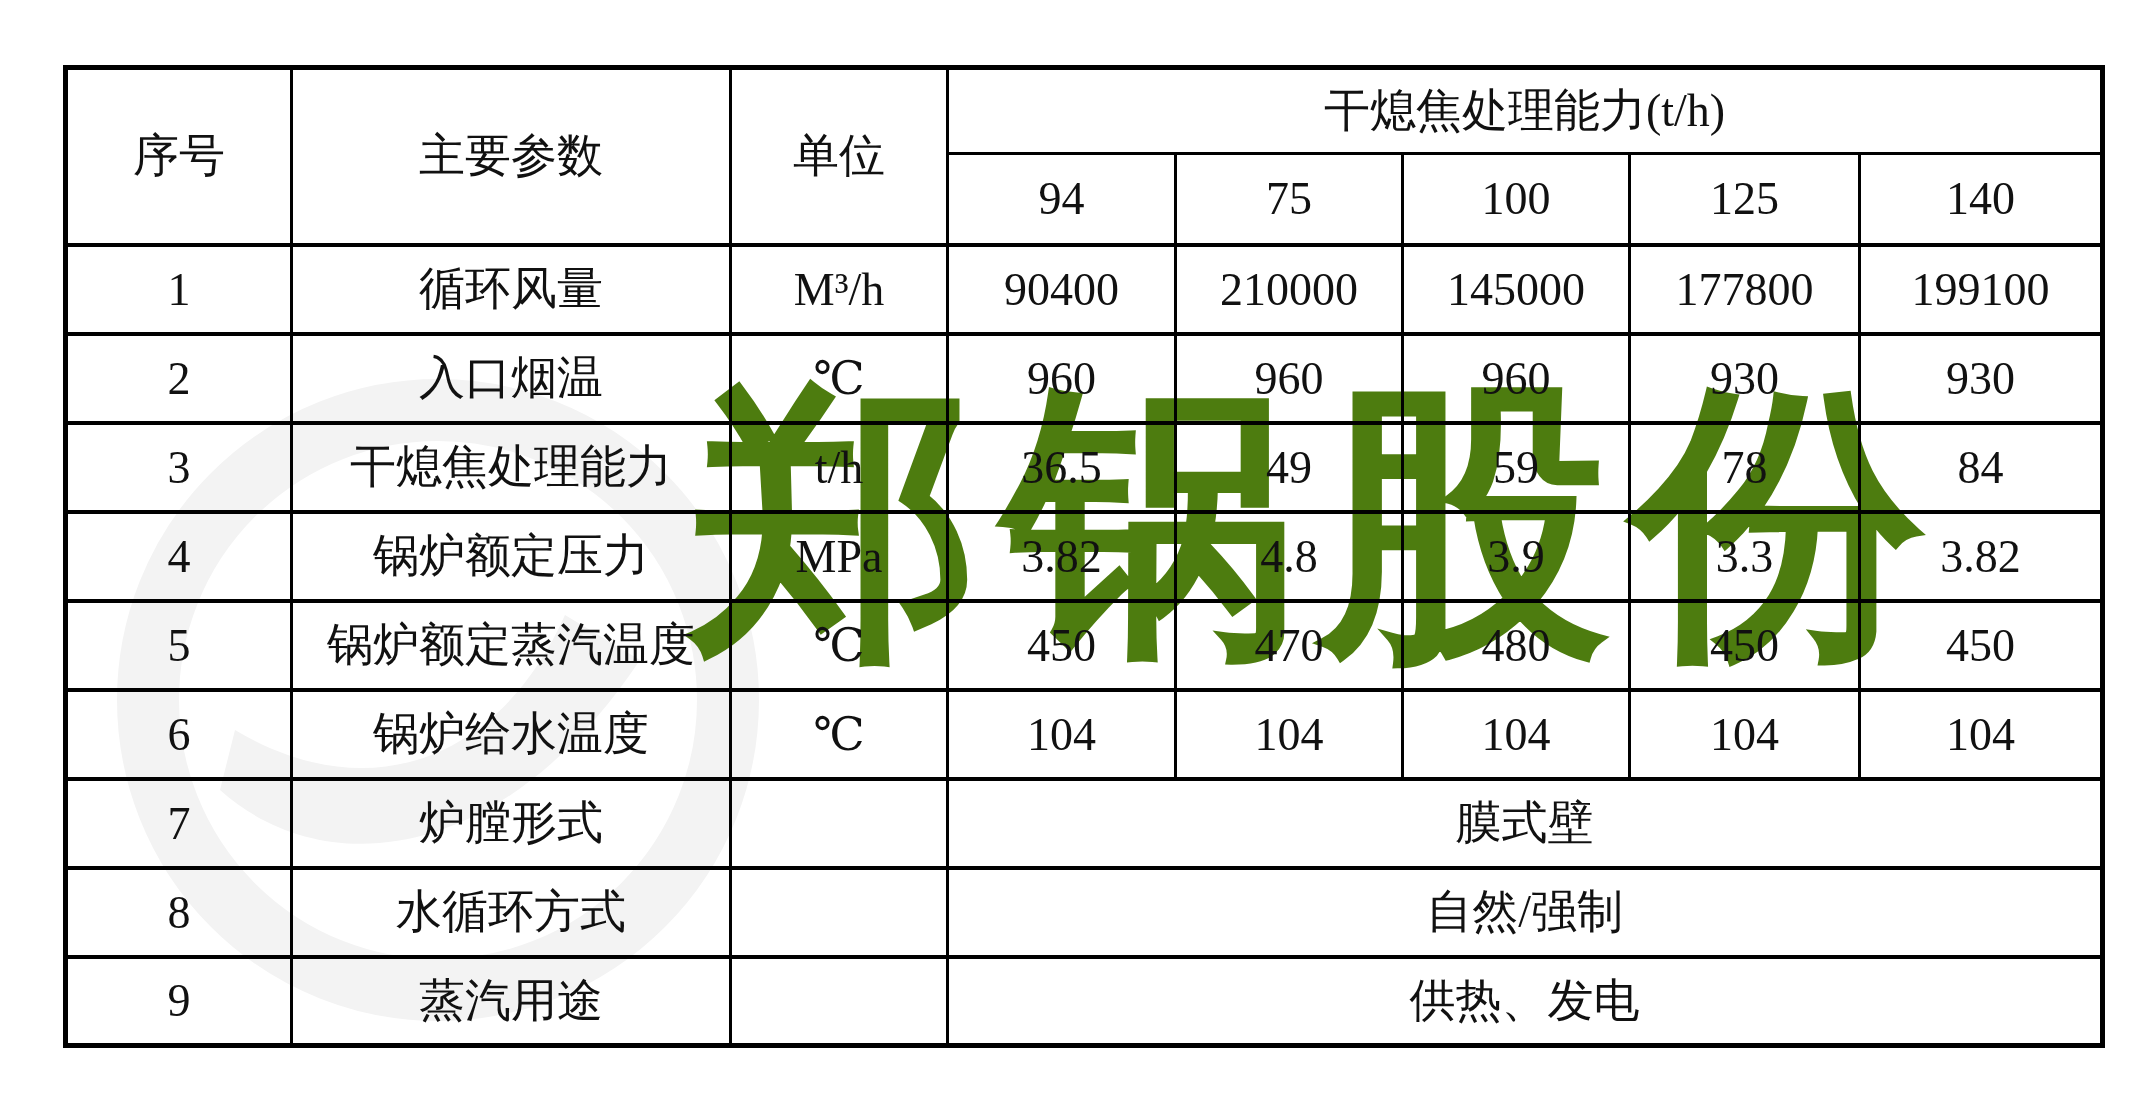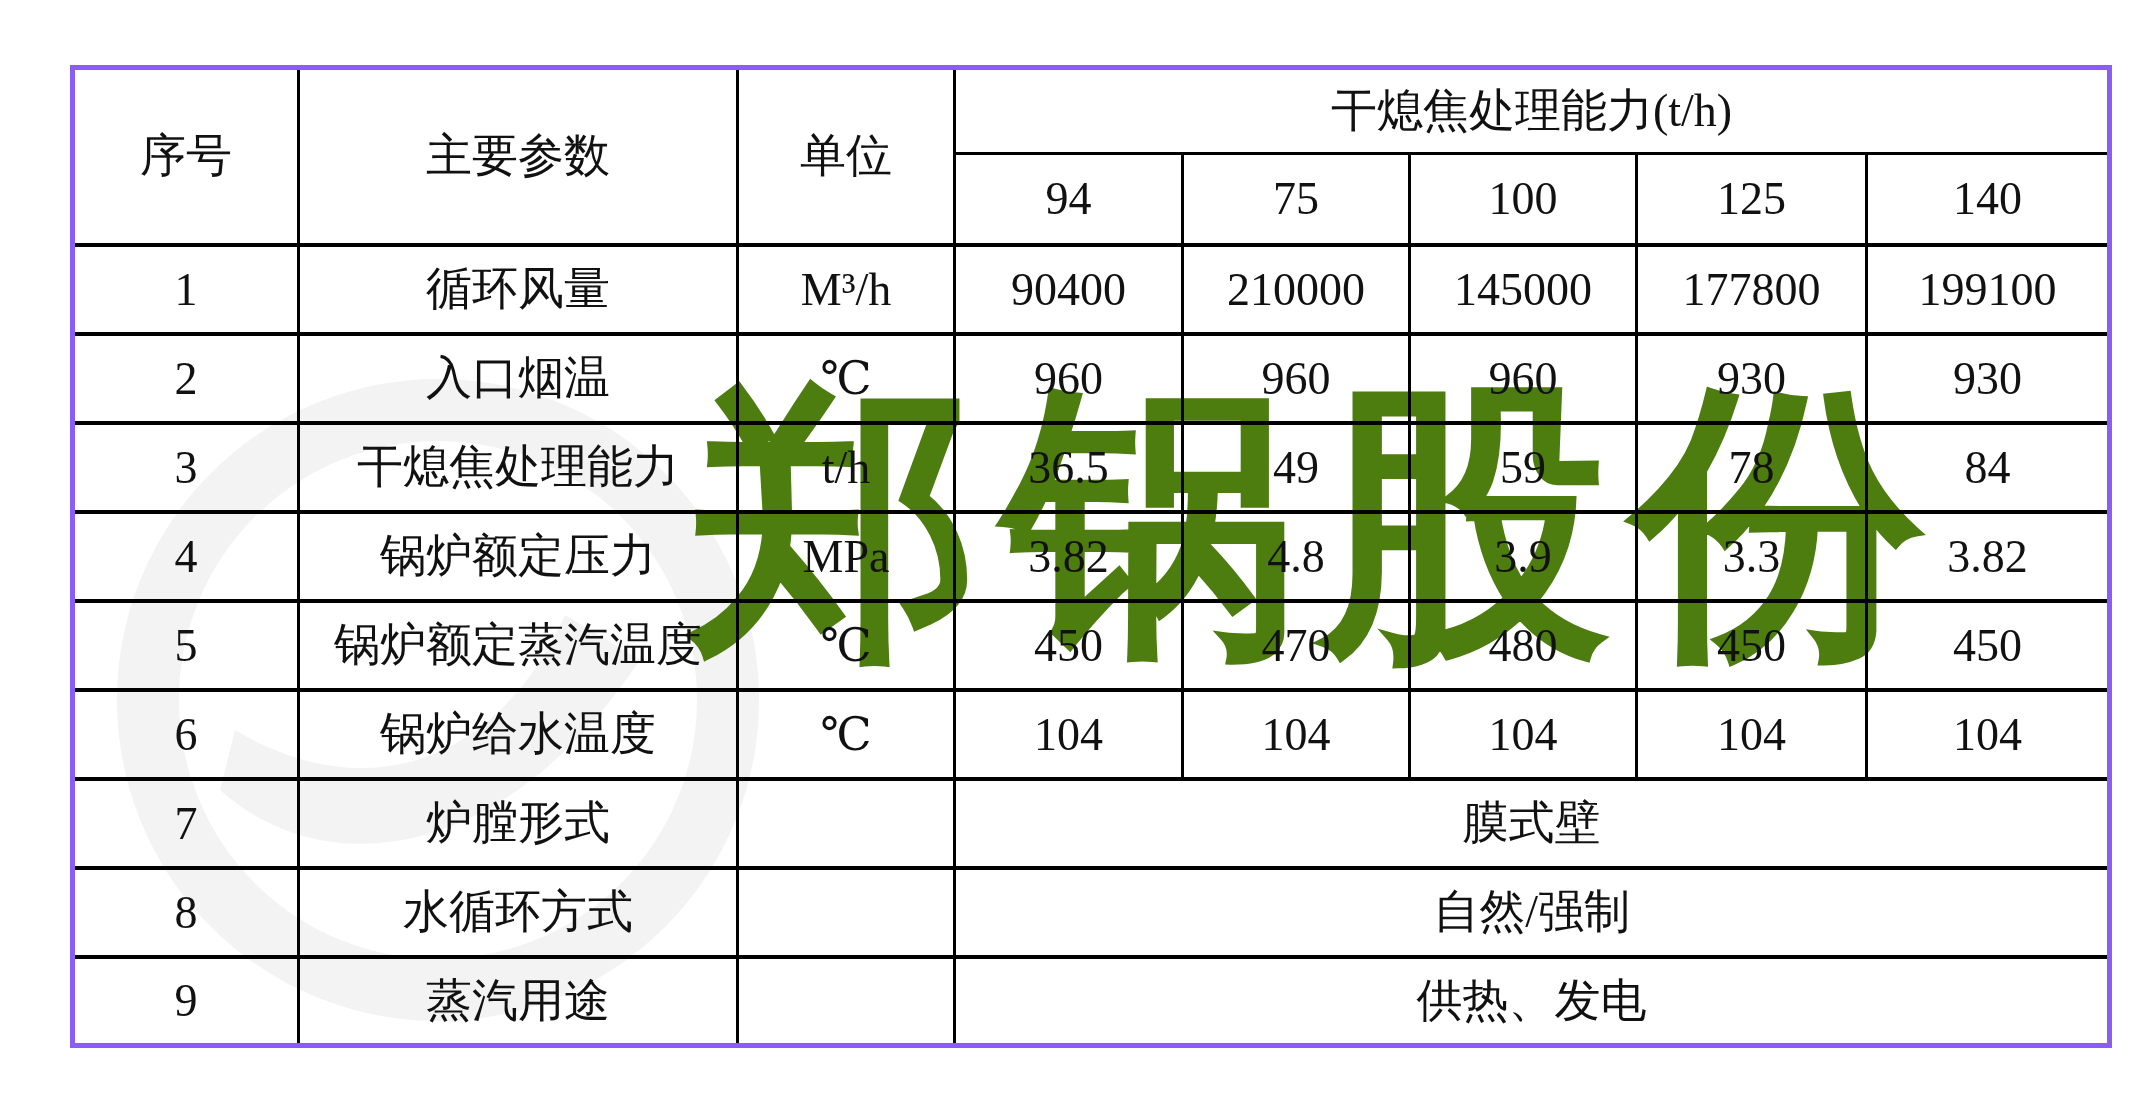--- a/index.html
+++ b/index.html
@@ -29,25 +29,25 @@
     position:absolute; left:848px; top:688px;
     font-family:"Liberation Sans","DejaVu Sans",sans-serif;
     font-size:62px; line-height:70px;
     letter-spacing:13px;
     color:#f0f0f0;
     white-space:nowrap;
   }
 
   
   table.spec {
-    position:absolute; left:70px; top:65px; z-index:1;
+    position:absolute; left:63px; top:65px; z-index:1;
     width:2037px;
     border-collapse:collapse;
     table-layout:fixed;
-    border:5px solid #8b5cf6;
+    border:5px solid #000000;
     background:transparent;
   }
   table.spec td {
     border:3px solid #000000;
     text-align:center;
     vertical-align:middle;
     padding:0;
     font-size:46px;
     color:#111111;
     background:transparent;

